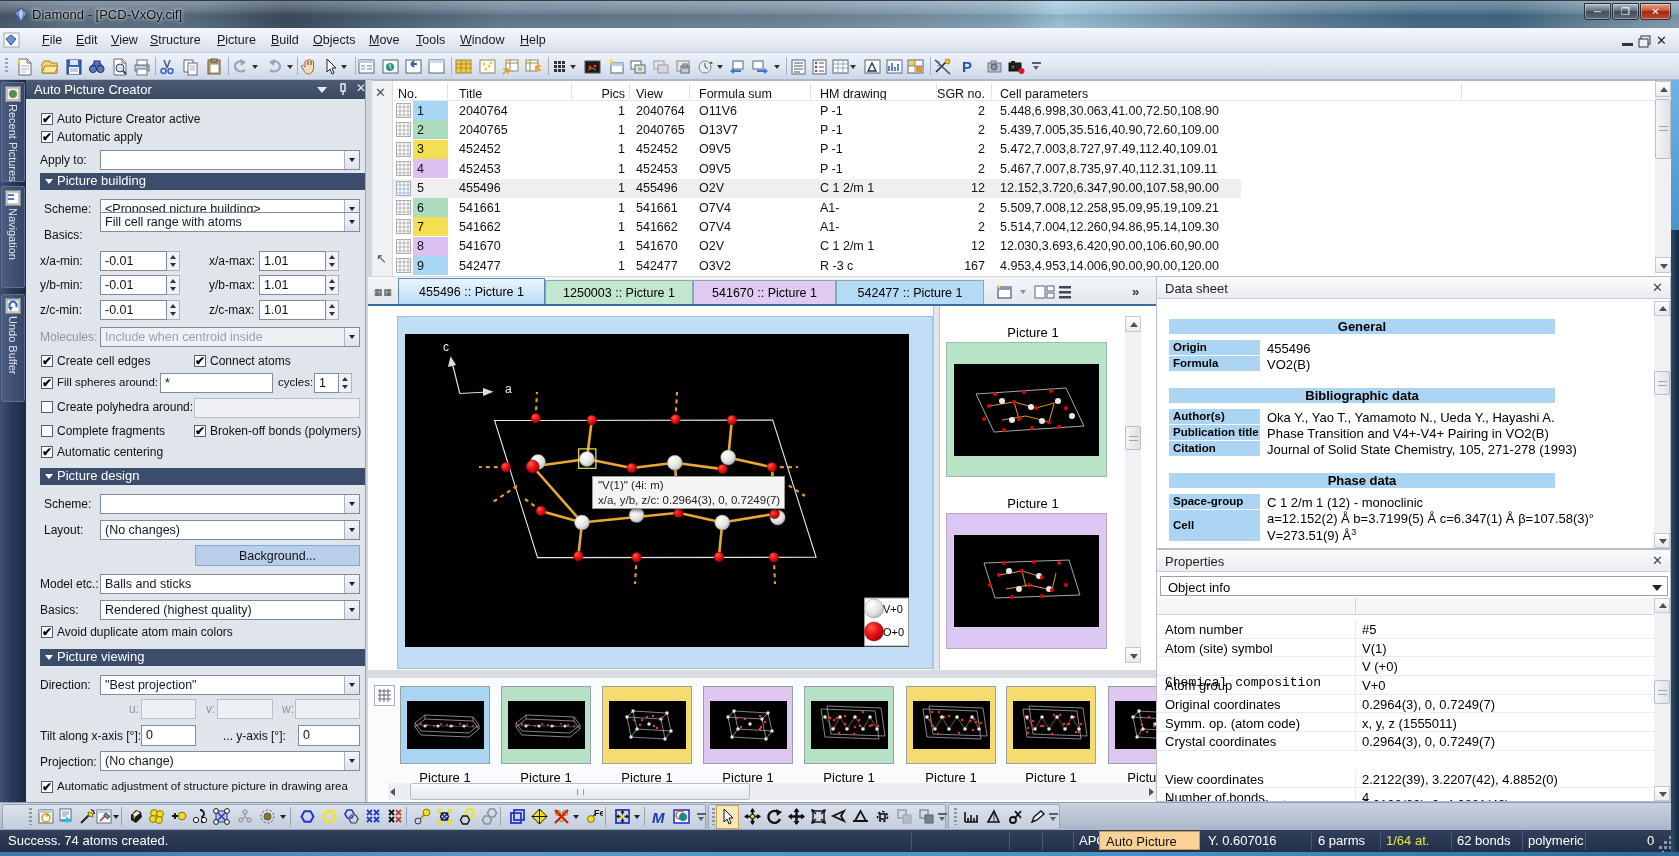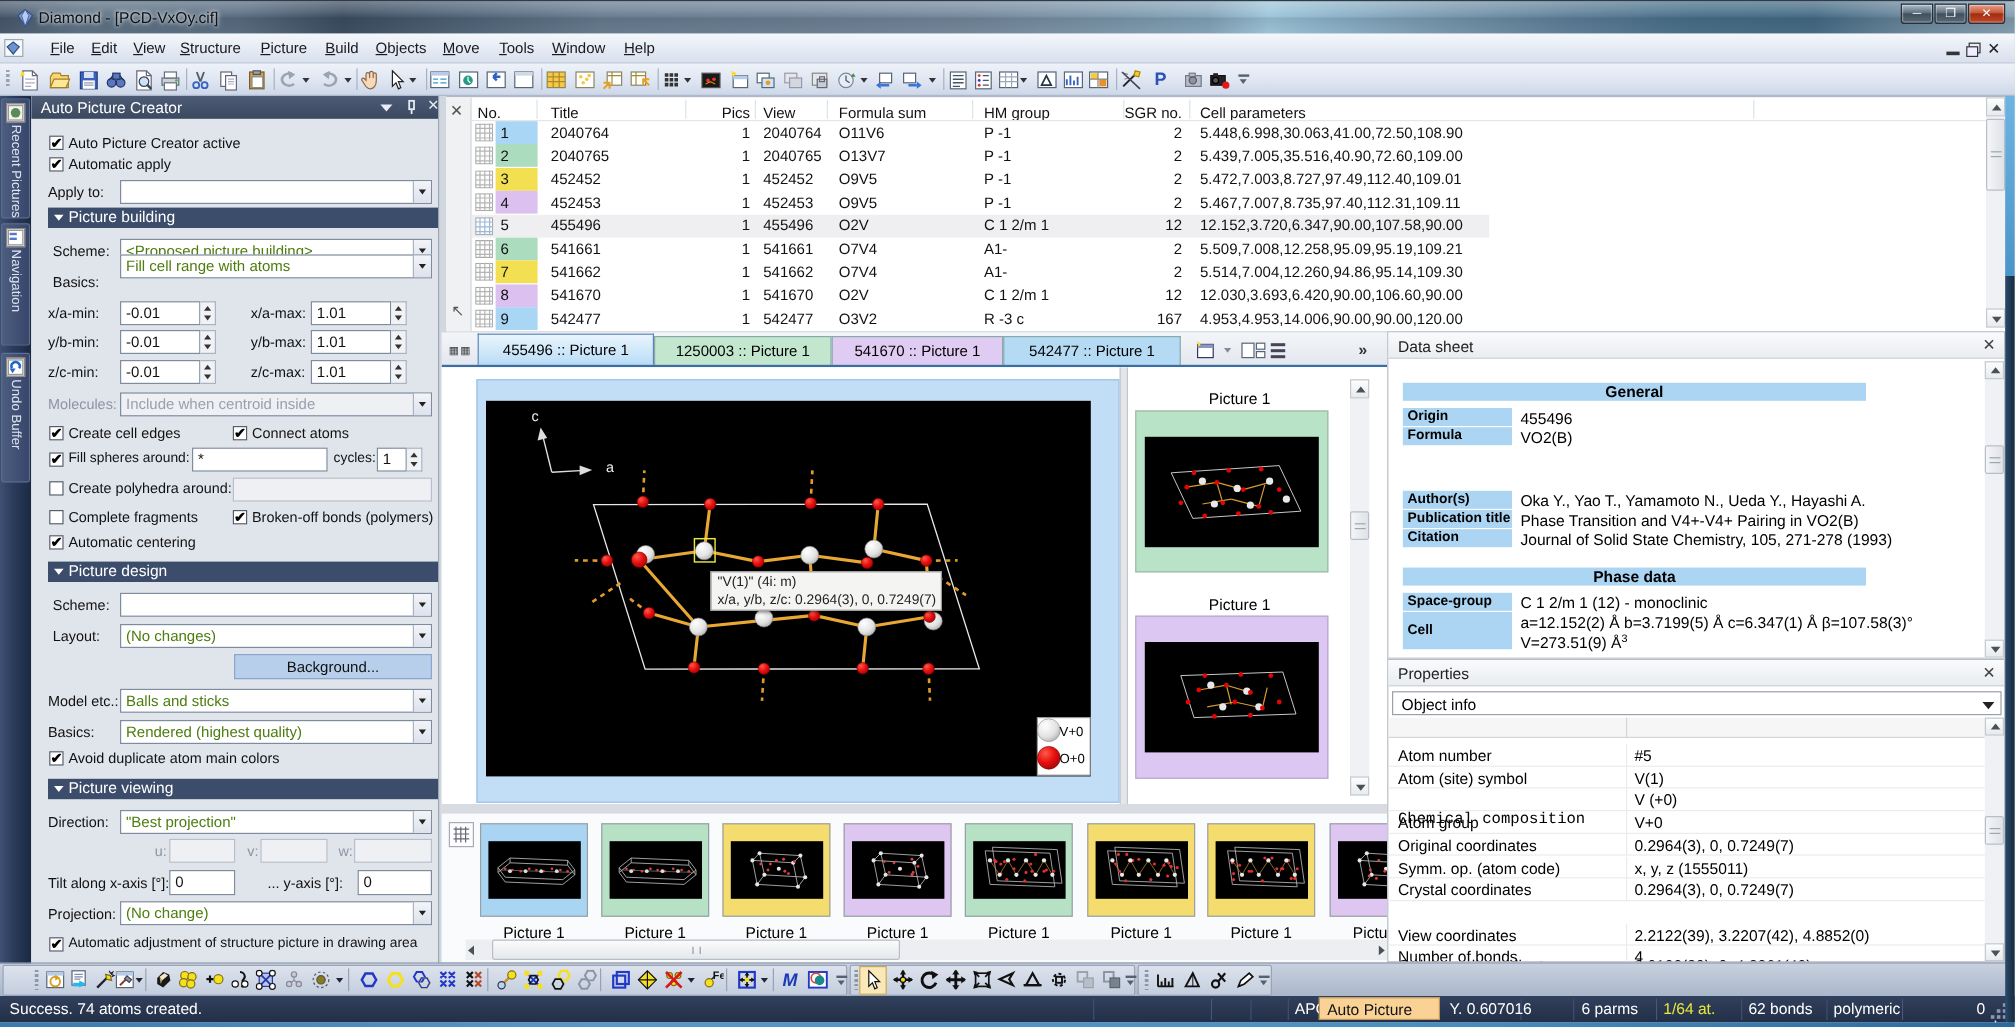--- a/index.html
+++ b/index.html
@@ -21,21 +21,21 @@
 #leftstrip { left:0; top:80px; width:26px; height:723px; background:linear-gradient(90deg,#3e5172 0%,#2c3c5c 40%,#1b2942 100%); }
 .vtab { position:absolute; left:1px; width:24px; background:linear-gradient(90deg,#4d5d80 0%,#37466a 100%); border:1px solid #5f7094; border-radius:2px; color:#dde4f0; }
 .vtab .vtxt { position:absolute; left:5px; top:21px; writing-mode:vertical-rl; font-size:11px; letter-spacing:0; white-space:nowrap; }
 .vicon { position:absolute; left:3px; top:3px; width:16px; height:16px; background:#e8e4da; border:1px solid #888; }
 #leftpanel { left:26px; top:80px; width:340px; height:723px; background:#e0e4eb; border-right:1px solid #9aa4b5; overflow:hidden; }
 #lptitle { position:absolute; left:0; top:0; width:100%; height:19px; background:linear-gradient(180deg,#4d5b75 0%,#3a4860 100%); color:#fff; font-size:13px; padding:2px 0 0 8px; }
 .lplabel { position:absolute; font-size:12px; color:#111; white-space:nowrap; }
 .lplabel.dis { color:#8d95a3; }
 .cb { position:absolute; width:12px; height:12px; background:#fff; border:1px solid #555e6c; }
 .cb.c::after { content:"✔"; position:absolute; left:0px; top:-2px; font-size:12px; color:#000; font-weight:bold;}
-.combo { position:absolute; background:#fff; border:1px solid #7f8b9e; font-size:12.5px; color:#4d7c0f; padding:2px 0 0 4px; white-space:nowrap; }
+.combo { position:absolute; background:#fff; border:1px solid #7f8b9e; font-size:12.5px; color:#0f172a; padding:2px 0 0 4px; white-space:nowrap; }
 .combo .cbtn { position:absolute; right:0; top:0; bottom:0; width:15px; background:linear-gradient(180deg,#f2f4f8,#dde2ec); border-left:1px solid #aab3c2; }
 .combo .cbtn::after { content:""; position:absolute; left:4px; top:7px; border-left:3.5px solid transparent; border-right:3.5px solid transparent; border-top:4px solid #222; }
 .combo.dis { background:#eef0f4; color:#9aa1ad; }
 .spin { position:absolute; width:13px; background:#f0f2f6; border:1px solid #aab3c2; border-left:none; }
 .spin::before { content:""; position:absolute; left:3px; top:3px; border-left:3px solid transparent; border-right:3px solid transparent; border-bottom:4px solid #333; }
 .spin::after { content:""; position:absolute; left:3px; bottom:3px; border-left:3px solid transparent; border-right:3px solid transparent; border-top:4px solid #333; }
 .sect { position:absolute; left:14px; width:325px; height:17px; background:#3c4c6b; color:#fff; font-size:13px; padding:0 0 0 17px; }
 .sect::before { content:""; position:absolute; left:5px; top:6px; border-left:4px solid transparent; border-right:4px solid transparent; border-top:5px solid #fff; }
 .tinput { position:absolute; background:#fff; border:1px solid #7f8b9e; font-size:12.5px; color:#111; padding:2px 0 0 4px; }
 .tinput.dis { background:#eef0f4; border-color:#b8bfca; }
@@ -412,21 +412,21 @@
 
 <div class="abs" id="tablearea" style="left:372px;top:80px;width:1299px;height:196px;background:#fff;border-top:1px solid #b0b8c4;overflow:hidden;">
  <div class="abs" style="left:0;top:0;width:21px;height:196px;background:#f0f1f3;border-right:1px solid #d8dade;"></div>
  <div class="abs" style="left:3px;top:4px;font-size:13px;color:#555;">✕</div>
  <div class="abs" style="left:4px;top:170px;font-size:13px;color:#555;">↖</div>
  <div class="abs" style="left:26px;top:6px;font-size:12.5px;color:#111;">No.</div>
  <div class="abs" style="left:87px;top:6px;font-size:12.5px;color:#111;">Title</div>
  <div class="abs" style="left:218px;top:6px;width:35px;text-align:right;font-size:12.5px;color:#111;">Pics</div>
  <div class="abs" style="left:264px;top:6px;font-size:12.5px;color:#111;">View</div>
  <div class="abs" style="left:327px;top:6px;font-size:12.5px;color:#111;">Formula sum</div>
- <div class="abs" style="left:448px;top:6px;font-size:12.5px;color:#111;">HM group</div>
+ <div class="abs" style="left:448px;top:6px;font-size:12.5px;color:#111;">HM drawing</div>
  <div class="abs" style="left:558px;top:6px;width:55px;text-align:right;font-size:12.5px;color:#111;white-space:nowrap;">SGR no.</div>
  <div class="abs" style="left:628px;top:6px;font-size:12.5px;color:#111;">Cell parameters</div>
  <div class="abs" style="left:75px;top:2px;width:1px;height:16px;background:#dfe2e6;"></div>
       <div class="abs" style="left:199px;top:2px;width:1px;height:16px;background:#dfe2e6;"></div>
       <div class="abs" style="left:257px;top:2px;width:1px;height:16px;background:#dfe2e6;"></div>
       <div class="abs" style="left:317px;top:2px;width:1px;height:16px;background:#dfe2e6;"></div>
       <div class="abs" style="left:438px;top:2px;width:1px;height:16px;background:#dfe2e6;"></div>
       <div class="abs" style="left:564px;top:2px;width:1px;height:16px;background:#dfe2e6;"></div>
       <div class="abs" style="left:619px;top:2px;width:1px;height:16px;background:#dfe2e6;"></div>
       <div class="abs" style="left:1089px;top:2px;width:1px;height:16px;background:#dfe2e6;"></div>
@@ -1064,20 +1064,21 @@
 <div class="abs" id="datasheet" style="left:1156px;top:276px;width:515px;height:273px;background:#fff;border:1px solid #b8bec6;overflow:hidden;">
  <div class="abs" style="left:0;top:0;width:513px;height:22px;background:linear-gradient(180deg,#fafbfc,#e9ecf0);border-bottom:1px solid #c8cdd3;">
   <div class="abs" style="left:8px;top:4px;font-size:13px;color:#222;">Data sheet</div>
   <div class="abs" style="left:495px;top:3px;font-size:13px;color:#444;">✕</div>
  </div>
  <div class="abs" style="left:12px;top:42px;width:386px;height:15px;background:#abd5f2;text-align:center;font-size:13px;font-weight:bold;padding-top:0px;">General</div>
  <div class="abs" style="left:12px;top:63px;width:91px;height:15px;background:#abd5f2;font-size:11.5px;font-weight:bold;padding:1px 0 0 4px;">Origin</div>
  <div class="abs" style="left:110px;top:64px;font-size:13px;">455496</div>
  <div class="abs" style="left:12px;top:79px;width:91px;height:15px;background:#abd5f2;font-size:11.5px;font-weight:bold;padding:1px 0 0 4px;">Formula</div>
  <div class="abs" style="left:110px;top:80px;font-size:13px;">VO2(B)</div>
+ <div class="abs" style="left:12px;top:111px;width:386px;height:15px;background:#abd5f2;text-align:center;font-size:13px;font-weight:bold;">Bibliographic data</div>
  <div class="abs" style="left:12px;top:132px;width:91px;height:15px;background:#abd5f2;font-size:11.5px;font-weight:bold;padding:1px 0 0 4px;">Author(s)</div>
  <div class="abs" style="left:110px;top:133px;font-size:13px;">Oka Y., Yao T., Yamamoto N., Ueda Y., Hayashi A.</div>
  <div class="abs" style="left:12px;top:148px;width:91px;height:15px;background:#abd5f2;font-size:11.5px;font-weight:bold;padding:1px 0 0 4px;">Publication title</div>
  <div class="abs" style="left:110px;top:149px;font-size:13px;">Phase Transition and V4+-V4+ Pairing in VO2(B)</div>
  <div class="abs" style="left:12px;top:164px;width:91px;height:15px;background:#abd5f2;font-size:11.5px;font-weight:bold;padding:1px 0 0 4px;">Citation</div>
  <div class="abs" style="left:110px;top:165px;font-size:13px;">Journal of Solid State Chemistry, 105, 271-278 (1993)</div>
  <div class="abs" style="left:12px;top:196px;width:386px;height:15px;background:#abd5f2;text-align:center;font-size:13px;font-weight:bold;">Phase data</div>
  <div class="abs" style="left:12px;top:217px;width:91px;height:15px;background:#abd5f2;font-size:11.5px;font-weight:bold;padding:1px 0 0 4px;">Space-group</div>
  <div class="abs" style="left:110px;top:218px;font-size:13px;">C 1 2/m 1 (12) - monoclinic</div>
  <div class="abs" style="left:12px;top:233px;width:91px;height:31px;background:#abd5f2;font-size:11.5px;font-weight:bold;padding:9px 0 0 4px;">Cell</div>

